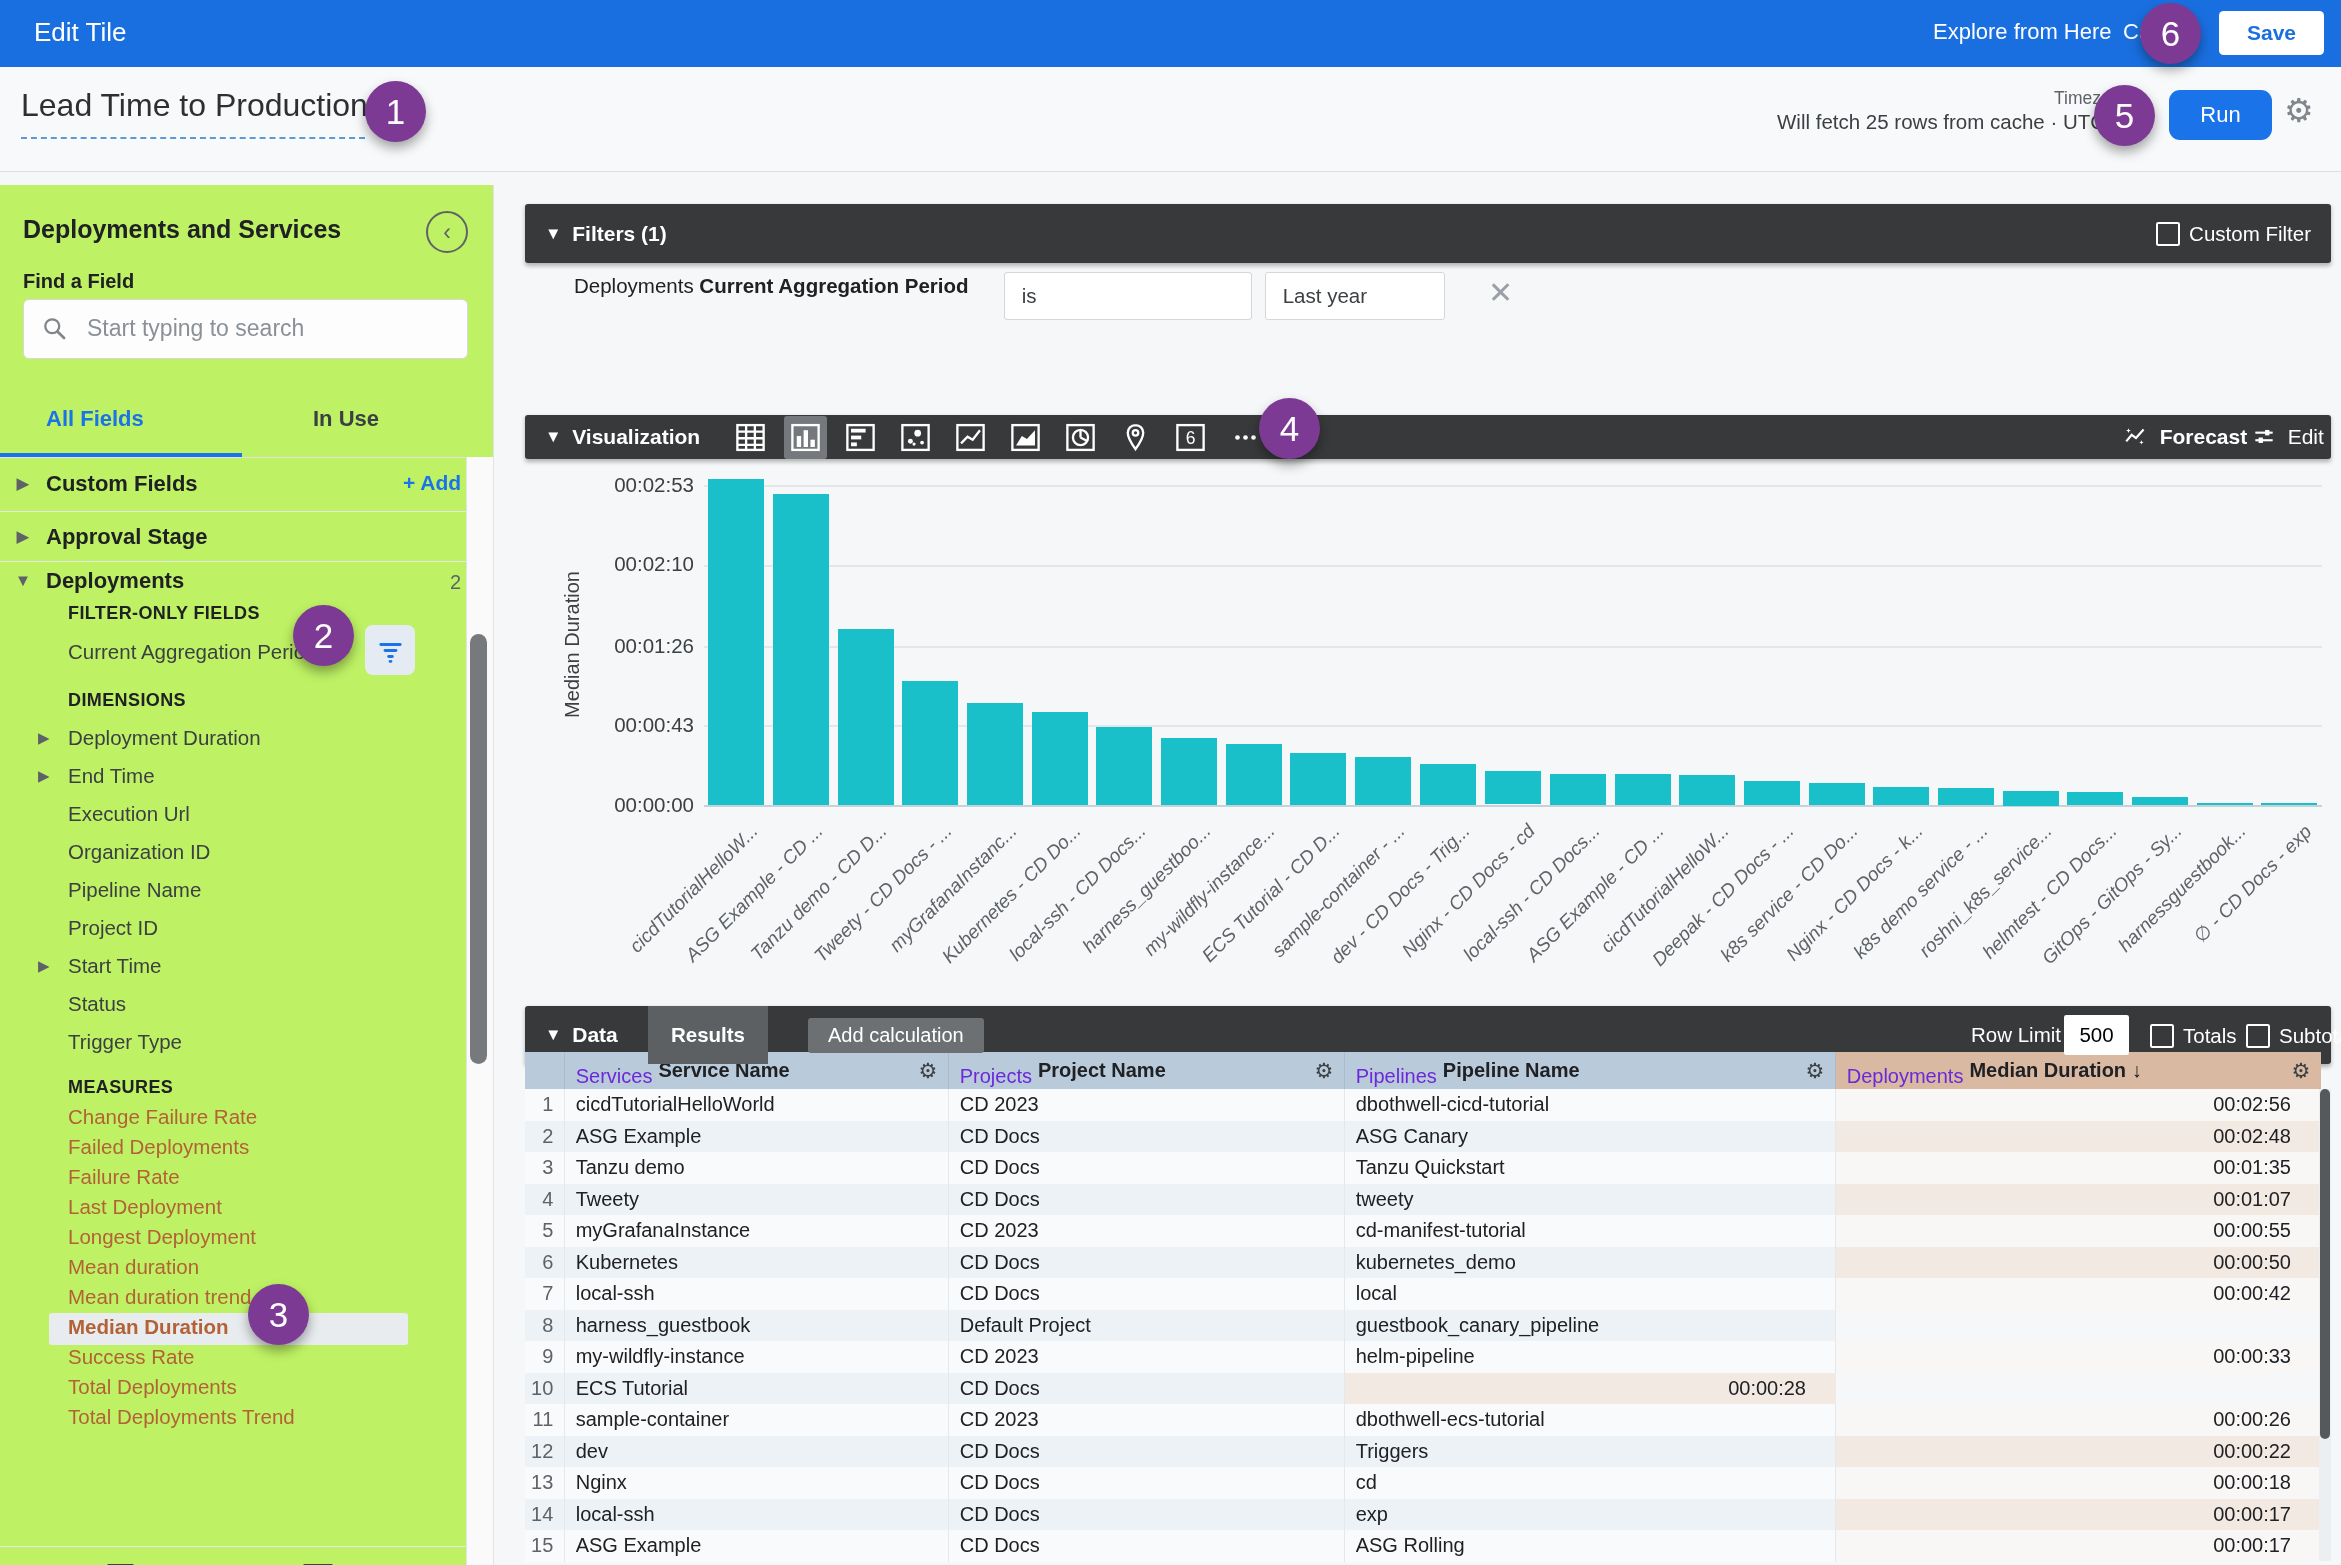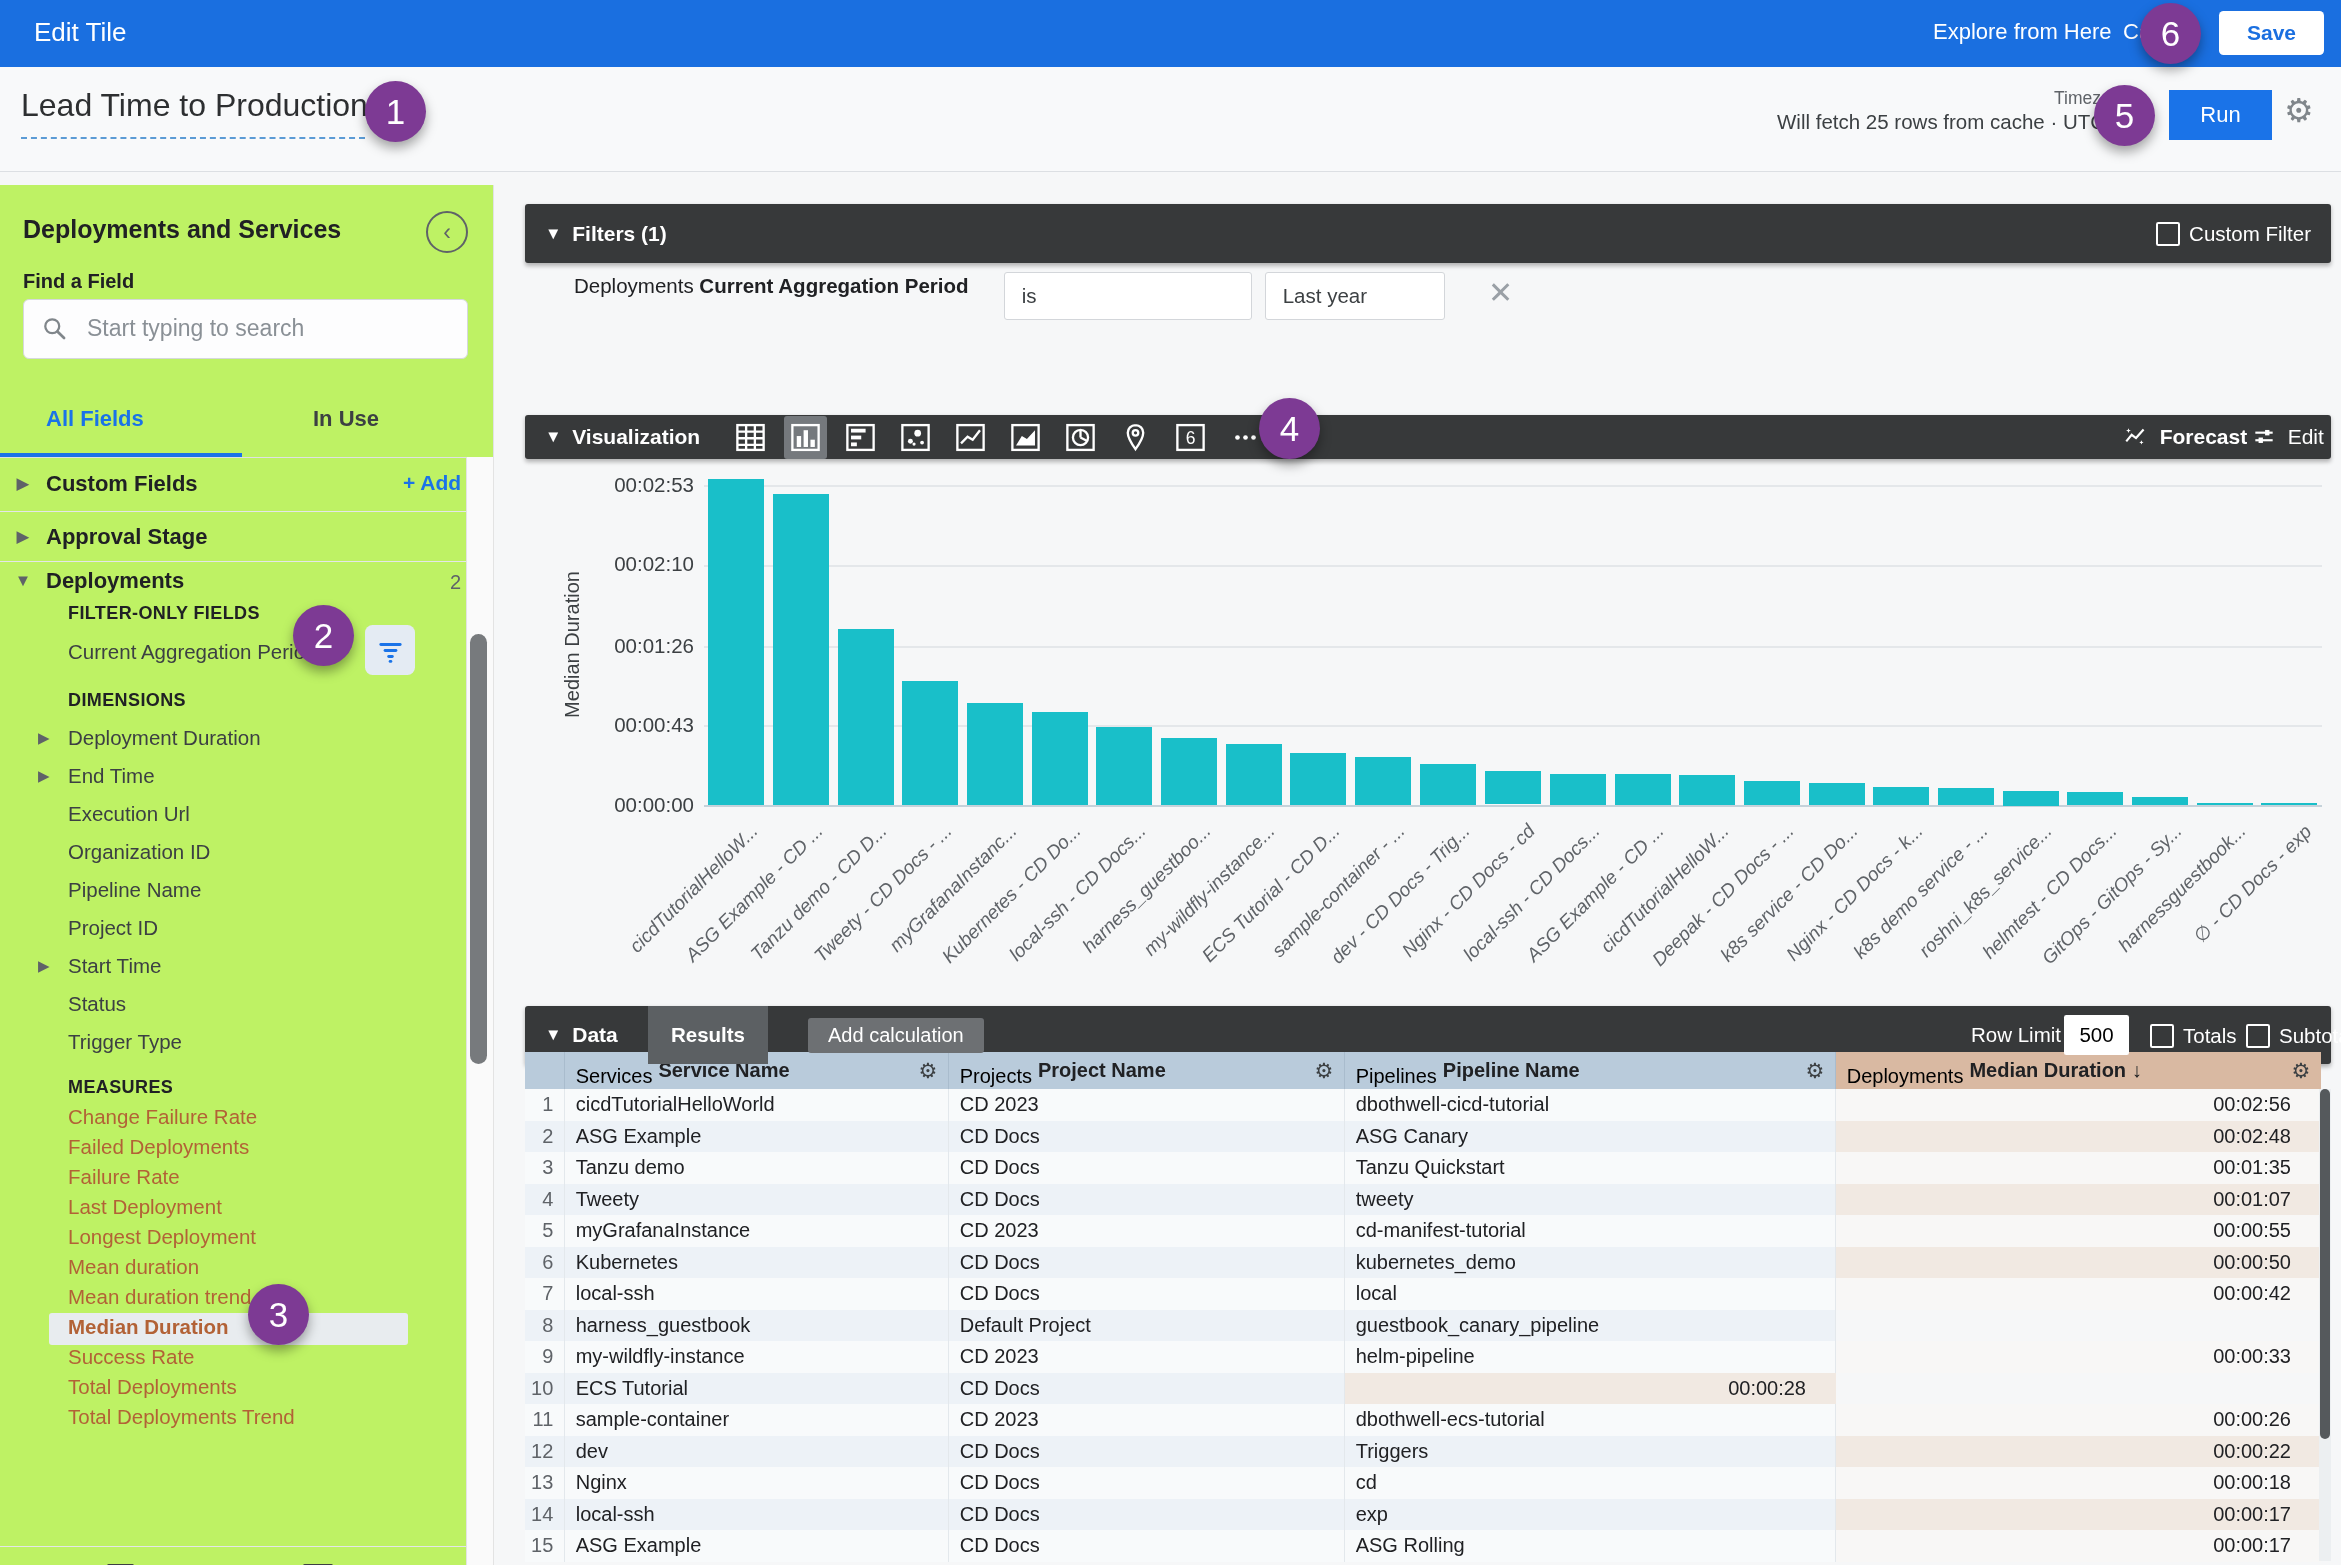--- a/index.html
+++ b/index.html
@@ -13,21 +13,21 @@
   .tb-link{position:absolute;top:19px;font-size:22px;font-weight:500;color:#fff;cursor:pointer;}
   .save-btn{position:absolute;left:2219px;top:10.7px;width:105px;height:44px;background:#fff;border-radius:4.6px;
             color:#1a6fe0;font-size:21px;font-weight:700;display:flex;align-items:center;justify-content:center;cursor:pointer;}
 
   
   .titlebar{position:absolute;left:0;top:67px;width:2342px;height:104px;background:#f8f9fa;border-bottom:1.5px solid #dcdfe3;}
   .tile-title{position:absolute;left:21px;top:20px;font-size:32px;color:#2d2f31;}
   .tile-title-underline{position:absolute;left:21px;top:70px;width:344px;border-bottom:2.3px dashed #5b9bd5;}
   .fetch-status{position:absolute;left:1777px;top:43px;font-size:20.5px;color:#3c4043;white-space:nowrap;}
   .tz-label{position:absolute;left:2054px;top:21px;font-size:17.5px;color:#5f6368;white-space:nowrap;}
-  .run-btn{position:absolute;left:2169px;top:23px;width:103px;height:50px;background:#1a73e8;border-radius:0;
+  .run-btn{position:absolute;left:2169px;top:23px;width:103px;height:50px;background:#1a73e8;border-radius:11px;
            color:#fff;font-size:22px;display:flex;align-items:center;justify-content:center;cursor:pointer;}
   .gear-top{position:absolute;left:2284px;top:24px;font-size:33px;color:#80868b;cursor:pointer;}
 
   
   .sidebar{position:absolute;left:0;top:185px;width:493px;height:1395px;background:#bef264;border-right:1.5px solid #e0e2e5;}
   .sb-title{position:absolute;left:23px;top:30px;font-size:25px;font-weight:700;color:#202124;}
   .collapse-btn{position:absolute;left:426px;top:26px;width:38px;height:38px;border:2.3px solid #5f6368;border-radius:50%;
                 display:flex;align-items:center;justify-content:center;font-size:23px;color:#5f6368;cursor:pointer;}
   .find-label{position:absolute;left:23px;top:85px;font-size:20px;font-weight:700;}
   .search-box{position:absolute;left:23px;top:114px;width:443px;height:58px;background:#fdfdfe;border:1.5px solid #d5d8dc;border-radius:6px;}
@@ -101,21 +101,21 @@
   .row-limit-input{position:absolute;left:2064px;top:1015px;width:61px;height:38px;border:none;border-radius:2.3px;
                    font-size:20.5px;text-align:center;font-family:inherit;outline:none;z-index:5;}
   .totals-box{position:absolute;top:1024px;z-index:5;display:flex;align-items:center;}
 
   
   .table{position:absolute;left:525px;top:1052px;width:1806px;}
   .t-row{display:grid;grid-template-columns:40px 384px 396px 491px 485px;}
   .t-head{height:37px;}
   .t-head .cell{background:#b9cbdb;display:flex;align-items:center;font-size:20px;padding:0 10.7px;
                 border-right:1.5px solid #a9bccd;cursor:pointer;}
-  .t-head .cell .grp{color:#000000;margin-right:6px;white-space:nowrap;margin-top:12px;}
+  .t-head .cell .grp{color:#6d28d9;margin-right:6px;white-space:nowrap;margin-top:12px;}
   .t-head .cell .ttl{font-weight:700;white-space:nowrap;}
   .t-head .cell .gear{margin-left:auto;font-size:21px;color:#3c4043;cursor:pointer;}
   .t-head .cell.accent{background:#d9b9a2;border-right:none;}
   .t-body .cell{height:31.5px;display:flex;align-items:center;font-size:20px;padding:0 10.7px;
                 border-right:1.5px solid #e3e8ec;white-space:nowrap;overflow:hidden;cursor:pointer;}
   .t-body .cell.num{justify-content:flex-end;color:#5f6368;background:#f3f5f7;cursor:default;}
   .t-body .cell.dur{justify-content:flex-end;border-right:none;padding-right:30px;}
   .t-body .row-odd .cell{background:#f8fafb;}
   .t-body .row-even .cell{background:#edf2f7;}
   .t-body .row-odd .cell.dur{background:#f8f7f6;}

